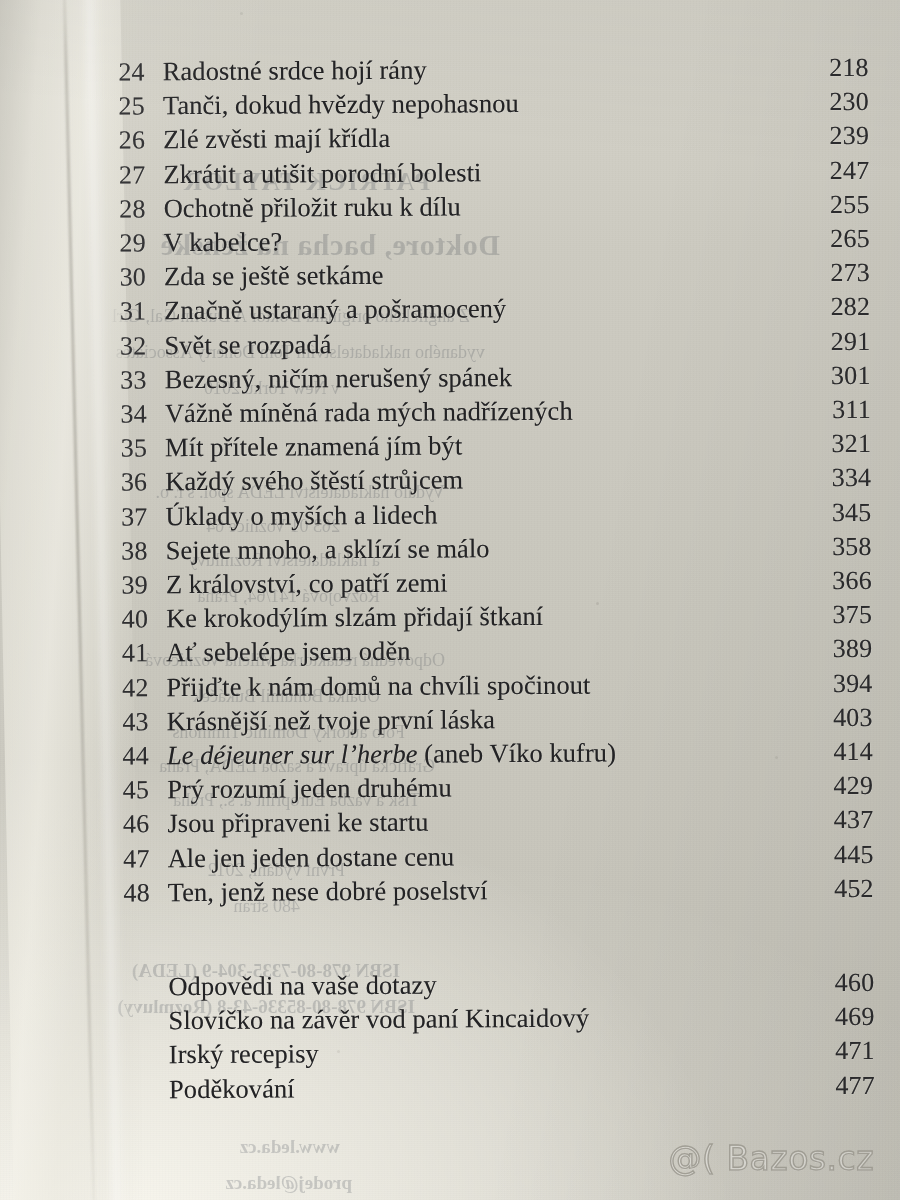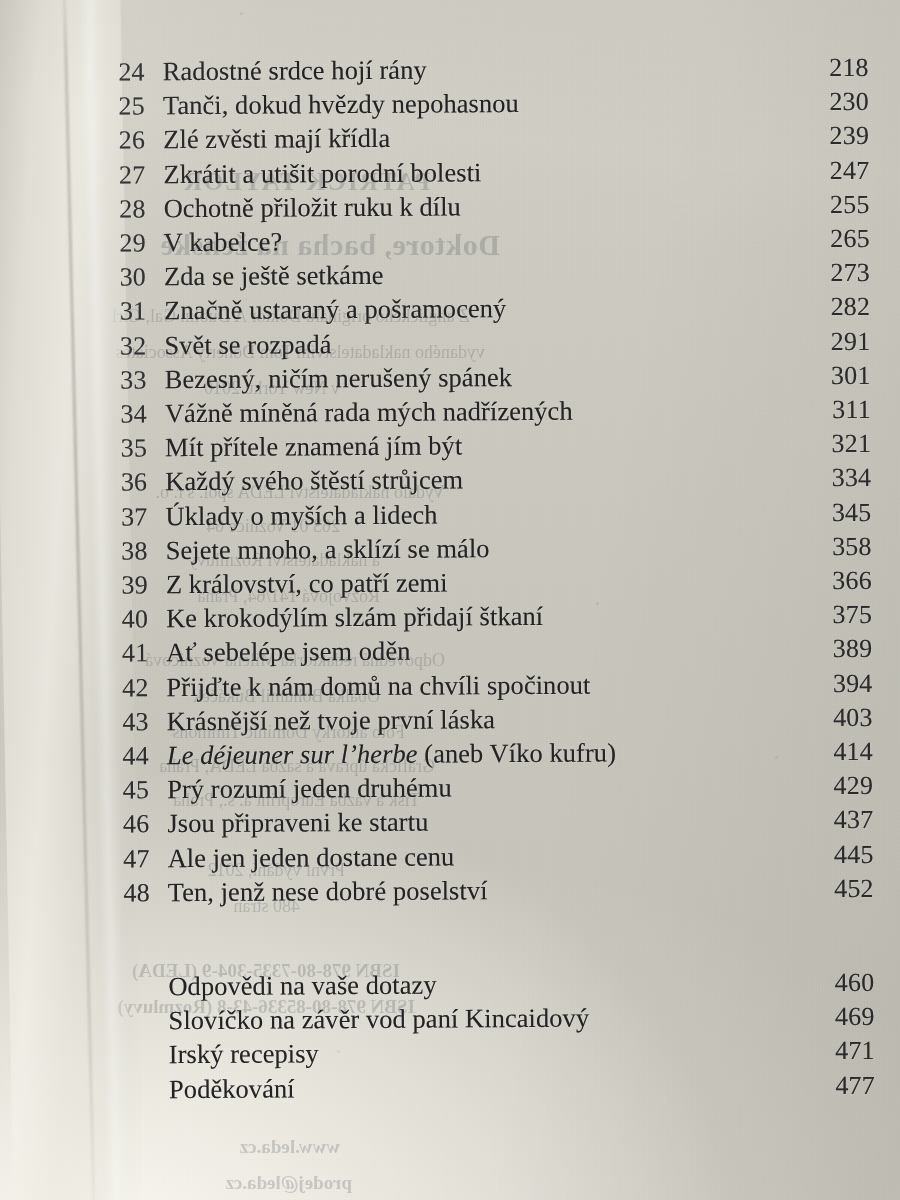--- a/index.html
+++ b/index.html
@@ -379,14 +379,15 @@
 
   <div class="paper-vignette"></div>
 
   <div class="speck" style="left:171px; top:1082px; width:3px; height:3px; opacity:.45;"></div>
   <div class="speck" style="left:596px; top:602px; width:3px; height:3px; opacity:.40;"></div>
   <div class="speck" style="left:775px; top:756px; width:3px; height:3px; opacity:.35;"></div>
   <div class="speck" style="left:240px; top:12px; width:3px; height:3px; opacity:.35;"></div>
   <div class="speck" style="left:337px; top:1050px; width:3px; height:3px; opacity:.30;"></div>
   <div class="speck" style="left:843px; top:620px; width:3px; height:3px; opacity:.30;"></div>
 
+  <div class="watermark">@( Bazos.cz</div>
 
 </div>
 
 </body></html>

